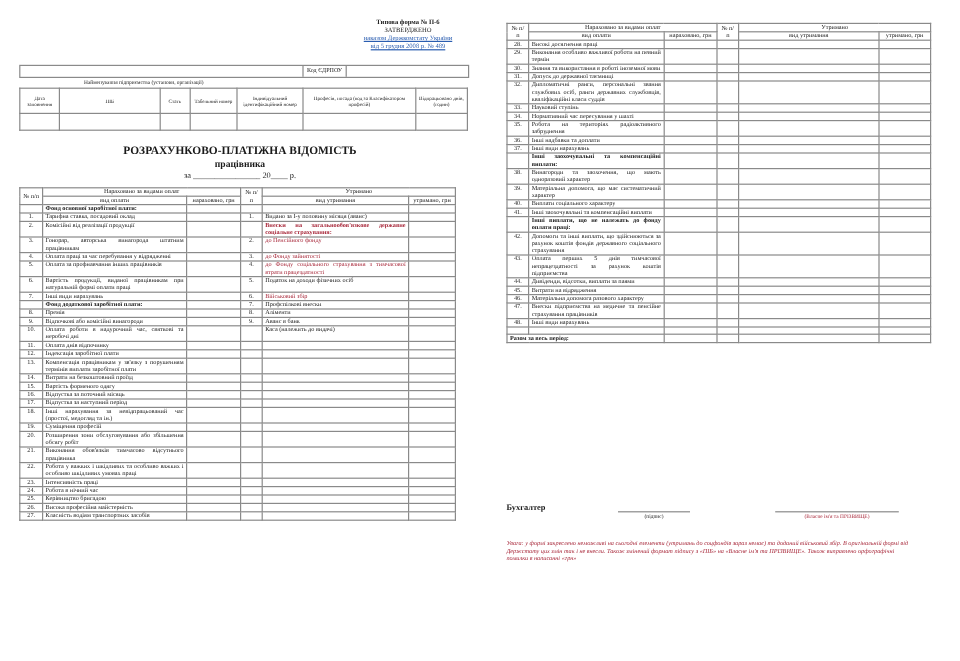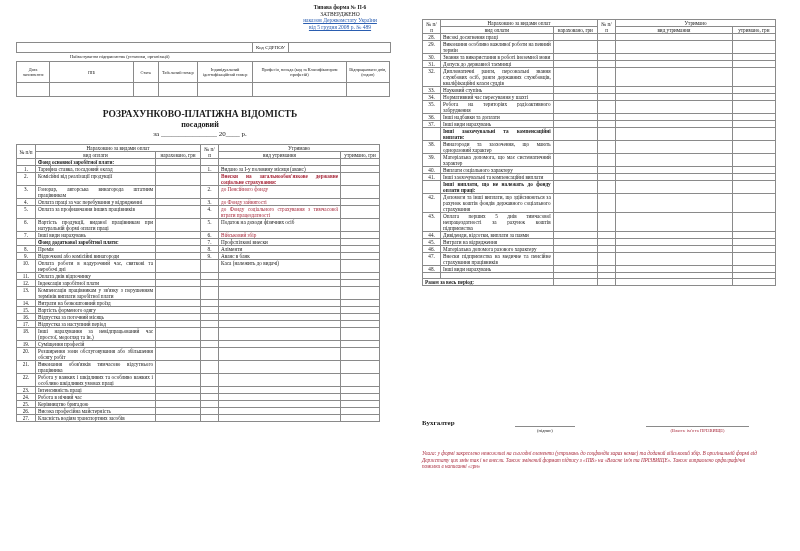--- a/index.html
+++ b/index.html
@@ -1,19 +1,19 @@
 <!DOCTYPE html>
 <html><head>
 <meta charset="utf-8">
 <style>
   html, body { margin:0; padding:0; background:#ffffff; }
   body { width:800px; height:551px; position:relative; overflow:hidden;
          font-family:"Liberation Serif", "DejaVu Serif", serif; color:#1a1a1a; }
   .page { position:absolute; top:0; }
-  #left { left:0; width:400px; height:454px; }
+  #left { left:0; width:400px; height:454px;margin-top:12px; }
   #right { left:410px; width:390px; height:551px; }
 
   .approval { position:absolute; left:280px; top:4px; width:120px; text-align:center; font-size:5.5px; line-height:6.6px; }
   .approval .b { font-weight:bold; }
   .approval .link { color:#2a5db0; text-decoration:underline; }
 
   table { border-collapse:collapse; }
   td, th { border:0.7px solid #8a8a8a; padding:0 2px; vertical-align:top; font-weight:normal; }
 
   .edrpou { position:absolute; left:16px; top:42px; width:373px; height:9px; border:0.7px solid #8a8a8a; }
@@ -76,21 +76,21 @@
       <td></td>
       <td></td>
       <td></td>
       <td></td>
       <td></td>
     </tr>
   </tbody>
     </table>
 
   <div class="title t1">РОЗРАХУНКОВО-ПЛАТІЖНА ВІДОМІСТЬ</div>
-  <div class="title t2">посадовий</div>
+  <div class="title t2">працівника</div>
   <div class="title t3">за ________________ 20____ р.</div>
 
   <table class="main" id="left-table">
     <colgroup>
         <col style="width:19px">
         <col style="width:120px">
         <col style="width:45px">
         <col style="width:18px">
         <col style="width:122px">
         <col style="width:39px">

